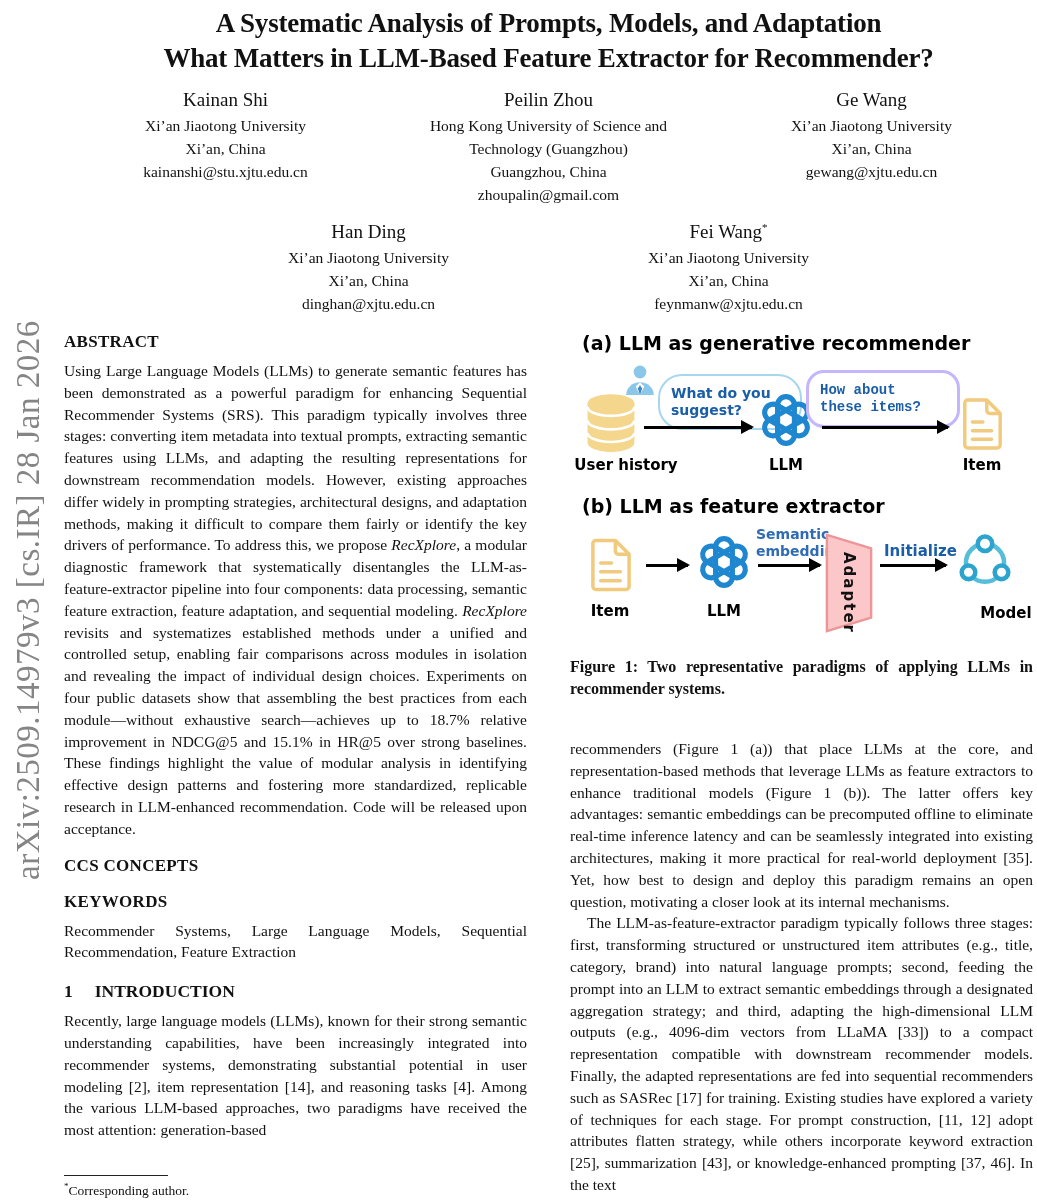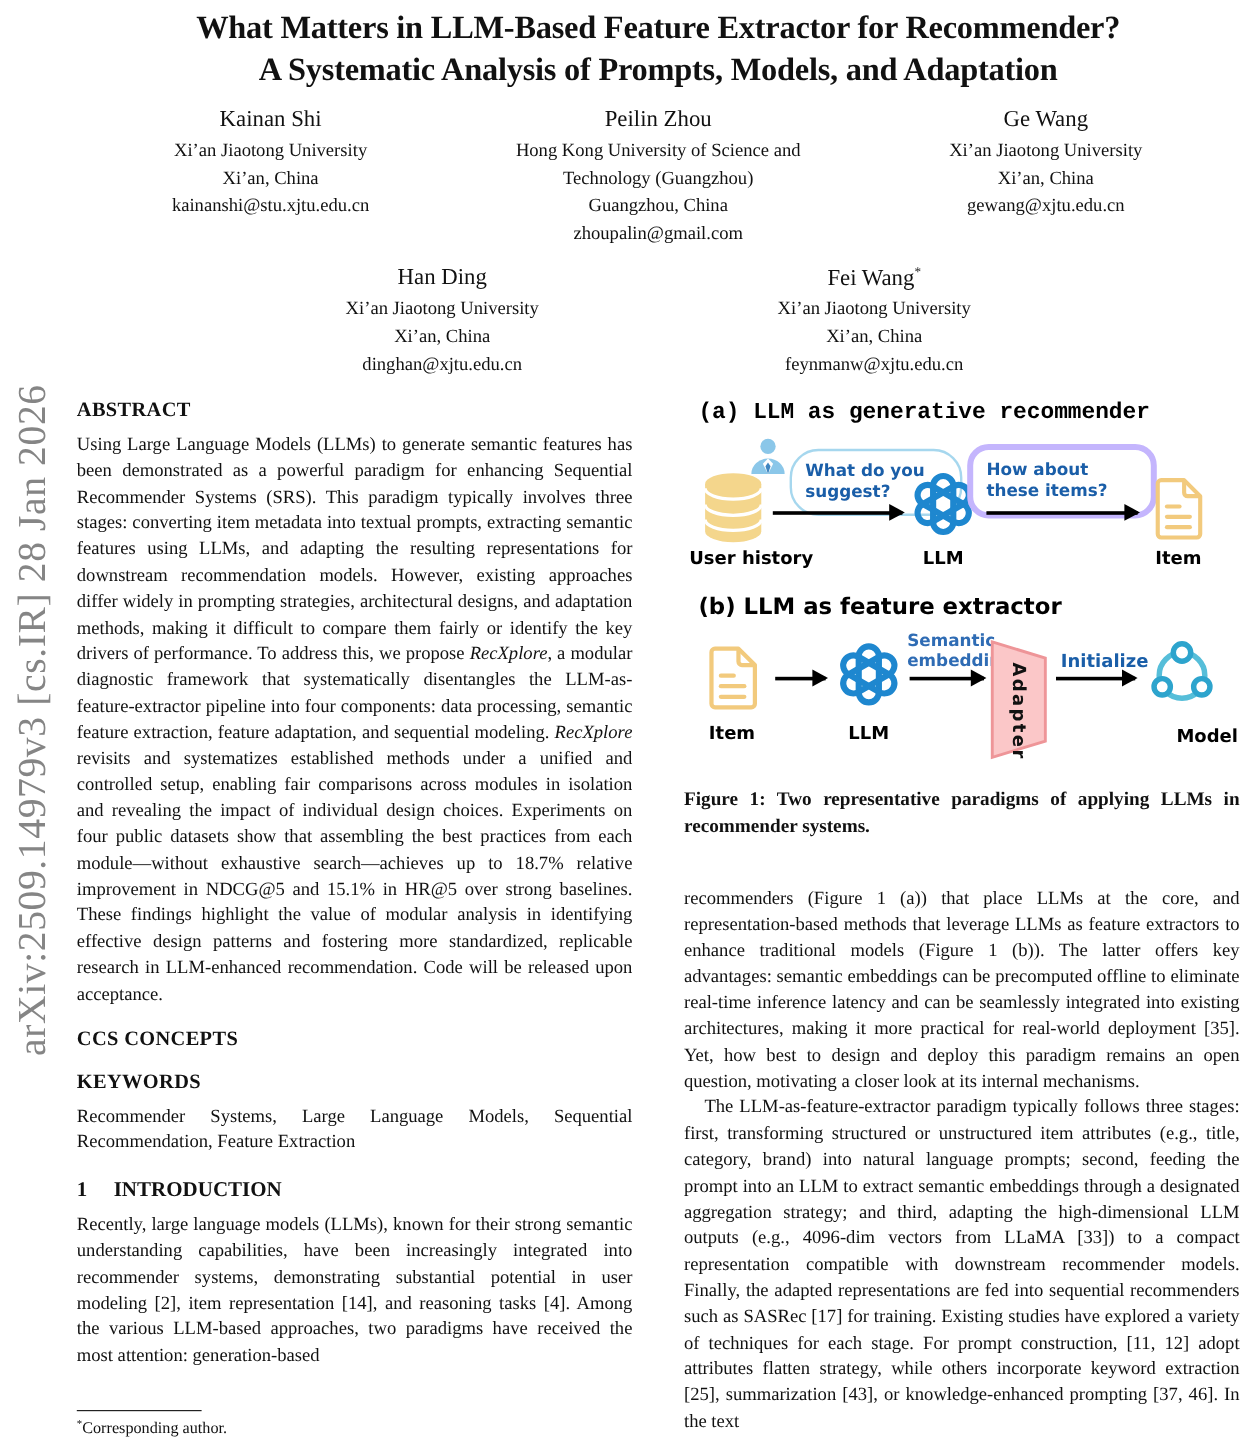--- a/index.html
+++ b/index.html
@@ -44,21 +44,21 @@
   .fn-text{font-size:13.5px;margin:0;}
   .fn-text sup{font-size:9px;}
 
   
   .fig{position:relative;height:316px;font-family:"DejaVu Sans",sans-serif;}
   .panel-heading{position:absolute;font-size:19px;font-weight:bold;color:#000;white-space:nowrap;}
   .fig-abs{position:absolute;}
   .fig-label{position:absolute;font-size:15px;font-weight:bold;color:#000;text-align:center;white-space:nowrap;}
   .bubble{position:absolute;background:#fff;color:#1a5ea8;font-size:14px;font-weight:bold;line-height:17px;padding:9px 11px;}
   .bubble-a{border:2.5px solid #a6d7ee;border-radius:24px;}
-  .bubble-b{border:5px solid #c4b5fd;border-radius:18px;}
+  .bubble-b{border:3px solid #c4b5fd;border-radius:18px;font-family:Liberation Mono, monospace;}
   .sem-label{position:absolute;color:#2f6cb4;font-size:14px;font-weight:bold;line-height:17px;}
   .init-label{position:absolute;color:#1a5ea8;font-size:15px;font-weight:bold;}
   .adapter-text{
     position:absolute;writing-mode:vertical-rl;font-size:15px;font-weight:bold;color:#111;letter-spacing:2px;
   }
   .arrow{position:absolute;height:0;border-top:3.6px solid #000;}
   .arrow::after{
     content:"";position:absolute;right:-2px;top:-8.8px;
     border-left:13px solid #000;border-top:7px solid transparent;border-bottom:7px solid transparent;
   }
@@ -69,22 +69,22 @@
 </style>
 </head>
 <body>
 
 <div class="page">
 
   <div class="arxiv-strip">arXiv:2509.14979v3  [cs.IR]  28 Jan 2026</div>
 
   <div class="content">
     <div class="title">
+      <div>A Systematic Analysis of Prompts, Models, and Adaptation</div>
       <div>What Matters in LLM-Based Feature Extractor for Recommender?</div>
-      <div>A Systematic Analysis of Prompts, Models, and Adaptation</div>
     </div>
 
     <div class="authors-row1">
       <div class="author">
         <div class="name">Kainan Shi</div>
         <div class="aline">Xi’an Jiaotong University</div>
         <div class="aline">Xi’an, China</div>
         <div class="aline">kainanshi@stu.xjtu.edu.cn</div>
       </div>
       <div class="author">
@@ -138,21 +138,21 @@
       <div class="footnote">
         <div class="fn-rule"></div>
         <p class="fn-text"><sup>*</sup><span>Corresponding author.</span></p>
       </div>
     </div>
 
     <div class="col">
 
       <div class="fig">
 
-        <div class="panel-heading" style="left:12px;top:2px;font-family:Liberation Mono, monospace;">(a) LLM as generative recommender</div>
+        <div class="panel-heading" style="left:12px;top:2px;">(a) LLM as generative recommender</div>
 
         <svg class="fig-abs" style="left:14px;top:62px;" width="54" height="64" viewBox="0 0 60 70">
           <path d="M4 12 v44 a26 10 0 0 0 52 0 V12" fill="#f4d68c"></path>
           <ellipse cx="30" cy="12" rx="26" ry="10" fill="#f4d68c"></ellipse>
           <path d="M4 16 a26 10 0 0 0 52 0" fill="none" stroke="#ffffff" stroke-width="3"></path>
           <path d="M4 31 a26 10 0 0 0 52 0" fill="none" stroke="#ffffff" stroke-width="3"></path>
           <path d="M4 45 a26 10 0 0 0 52 0" fill="none" stroke="#ffffff" stroke-width="3"></path>
         </svg>
         <div class="fig-label" style="left:0px;top:126px;width:112px;">User history</div>
 

